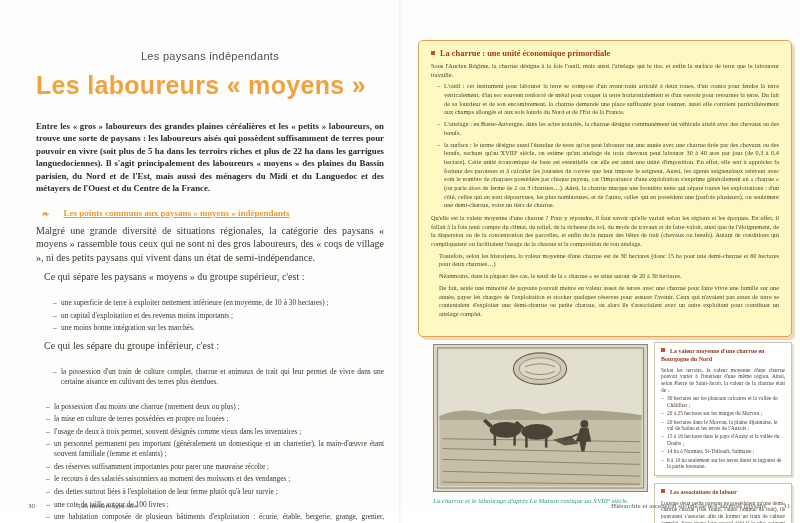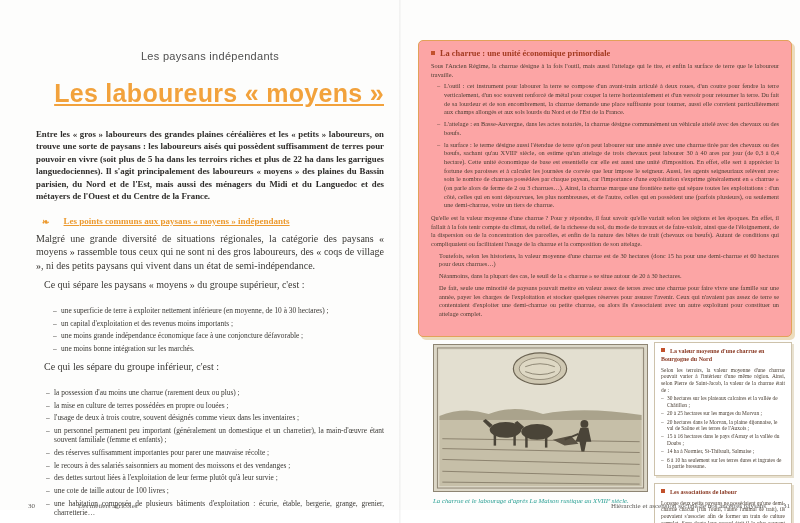--- a/index.html
+++ b/index.html
@@ -8,44 +8,44 @@
   .spread { position:relative; width:800px; height:510px; background:#fdfdfc; }
   .gutter { position:absolute; left:399px; top:0; width:2px; height:523px;
             background:linear-gradient(to right, rgba(0,0,0,0.05), rgba(0,0,0,0.02)); }
   .page { position:absolute; top:0; width:400px; height:523px; overflow:hidden; }
   .page-left  { left:0; padding:50px 16px 0 36px; }
   .page-right { left:400px; }
 
   
   .kicker { text-align:center; font-family:"Liberation Sans", sans-serif;
             font-size:11px; color:#4f4f4f; letter-spacing:0.3px; }
-  .title  { text-align:right; font-family:"Liberation Sans", sans-serif;
-            font-weight:bold; font-size:25px; color:#f2a23c; margin-top:17px;
-            letter-spacing:0.3px;text-decoration:underline; }
+  .title  { text-align:left; font-family:"Liberation Sans", sans-serif;
+            font-weight:bold; font-size:25px; color:#f2a23c; margin-top:9px;
+            letter-spacing:0.3px; }
   .intro  { margin-top:20px; font-weight:bold; font-size:8.8px; line-height:1.42;
             text-align:justify; color:#2e2c2a; }
   .sect-head { margin-top:13px; padding-left:6px; color:#ec9a2f;
                font-weight:bold; font-size:9px;text-decoration:underline; }
   .sect-head .orn { display:inline-block; margin-right:14px; font-size:9px;
                     color:#ec9a2f; transform:translateY(1px); }
   .body { margin-top:6px; font-size:10px; line-height:1.33; text-align:justify;
           color:#3a3834; }
   .lead-in { margin-top:6px; text-indent:8px; }
   ul.dash { list-style:none; margin-top:15px; padding-left:17px; }
   ul.dash li { position:relative; padding-left:8px; margin-top:3px;
                font-size:7.4px; line-height:1.3; text-align:justify; color:#3a3834; }
   ul.dash li::before { content:"–"; position:absolute; left:0; top:0; }
   .footer-l { position:absolute; left:0; top:502px; width:400px;
               font-size:7px; color:#5d5b57; }
   .footer-l .pn { position:absolute; left:28px; }
   .footer-l .ft { position:absolute; left:78px; }
 
   
   .feature-box { position:absolute; left:18px; top:40px; width:374px; height:297px;
-                 background:#fca5a5; border:1.5px solid #e2a159; border-radius:5px;
+                 background:#fef9c3; border:1.5px solid #e2a159; border-radius:5px;
                  padding:8px 12px; box-shadow:3px 3px 0 #ecdcbd; overflow:hidden; }
   .fb-title { color:#a33b22; font-weight:bold; font-size:8.4px; margin-bottom:4px; }
   .bullet-sq { display:inline-block; width:4px; height:4px; background:#c2512c;
                margin-right:5px; transform:translateY(-1px); }
   .fb-text { font-size:6.3px; line-height:1.38; text-align:justify; color:#473c31; }
   .fb-text + .fb-text { margin-top:3px; }
   ul.fb-dash { list-style:none; margin-top:3px; padding-left:6px; }
   ul.fb-dash li { position:relative; padding-left:7px; margin-top:3px;
                   font-size:6.3px; line-height:1.38; text-align:justify; color:#473c31; }
   ul.fb-dash li::before { content:"–"; position:absolute; left:0; top:0; }
@@ -88,28 +88,30 @@
 
     <div class="sect-head">
       <span class="orn">❧</span><span>Les points communs aux paysans « moyens » indépendants</span>
     </div>
 
     <p class="body">Malgré une grande diversité de situations régionales, la catégorie des paysans « moyens » rassemble tous ceux qui ne sont ni des gros laboureurs, des « coqs de village », ni des petits paysans qui vivent dans un état de semi-indépendance.</p>
     <p class="body lead-in">Ce qui sépare les paysans « moyens » du groupe supérieur, c'est :</p>
     <ul class="dash">
       <li>une superficie de terre à exploiter nettement inférieure (en moyenne, de 10 à 30 hectares) ;</li>
       <li>un capital d'exploitation et des revenus moins importants ;</li>
-      <li>une moins grande indépendance économique face à une conjoncture défavorable ;</li>
       <li>une moins bonne intégration sur les marchés.</li>
     </ul>
     <p class="body lead-in">Ce qui les sépare du groupe inférieur, c'est :</p>
+    <ul class="dash">
+      <li>la possession d'un train de culture complet, charrue et animaux de trait qui leur permet de vivre dans une certaine aisance en cultivant des terres plus étendues.</li>
+    </ul>
     <ul class="dash" style="padding-left:10px">
       <li>la possession d'au moins une charrue (rarement deux ou plus) ;</li>
       <li>la mise en culture de terres possédées en propre ou louées ;</li>
-      <li>l'usage de deux à trois coutre, souvent désignés comme vieux dans les inventaires ;</li>
+      <li>l'usage de deux à trois permet, souvent désignés comme vieux dans les inventaires ;</li>
       <li>un personnel permanent peu important (généralement un domestique et un charretier), la main-d'œuvre étant souvent familiale (femme et enfants) ;</li>
       <li>des réserves suffisamment importantes pour parer une mauvaise récolte ;</li>
       <li>le recours à des salariés saisonniers au moment des moissons et des vendanges ;</li>
       <li>des dettes surtout liées à l'exploitation de leur ferme plutôt qu'à leur survie ;</li>
       <li>une cote de taille autour de 100 livres ;</li>
       <li>une habitation composée de plusieurs bâtiments d'exploitation : écurie, étable, bergerie, grange, grenier, charretterie…</li>
     </ul>
 
     <div class="footer-l">
       <span class="pn">30</span>

